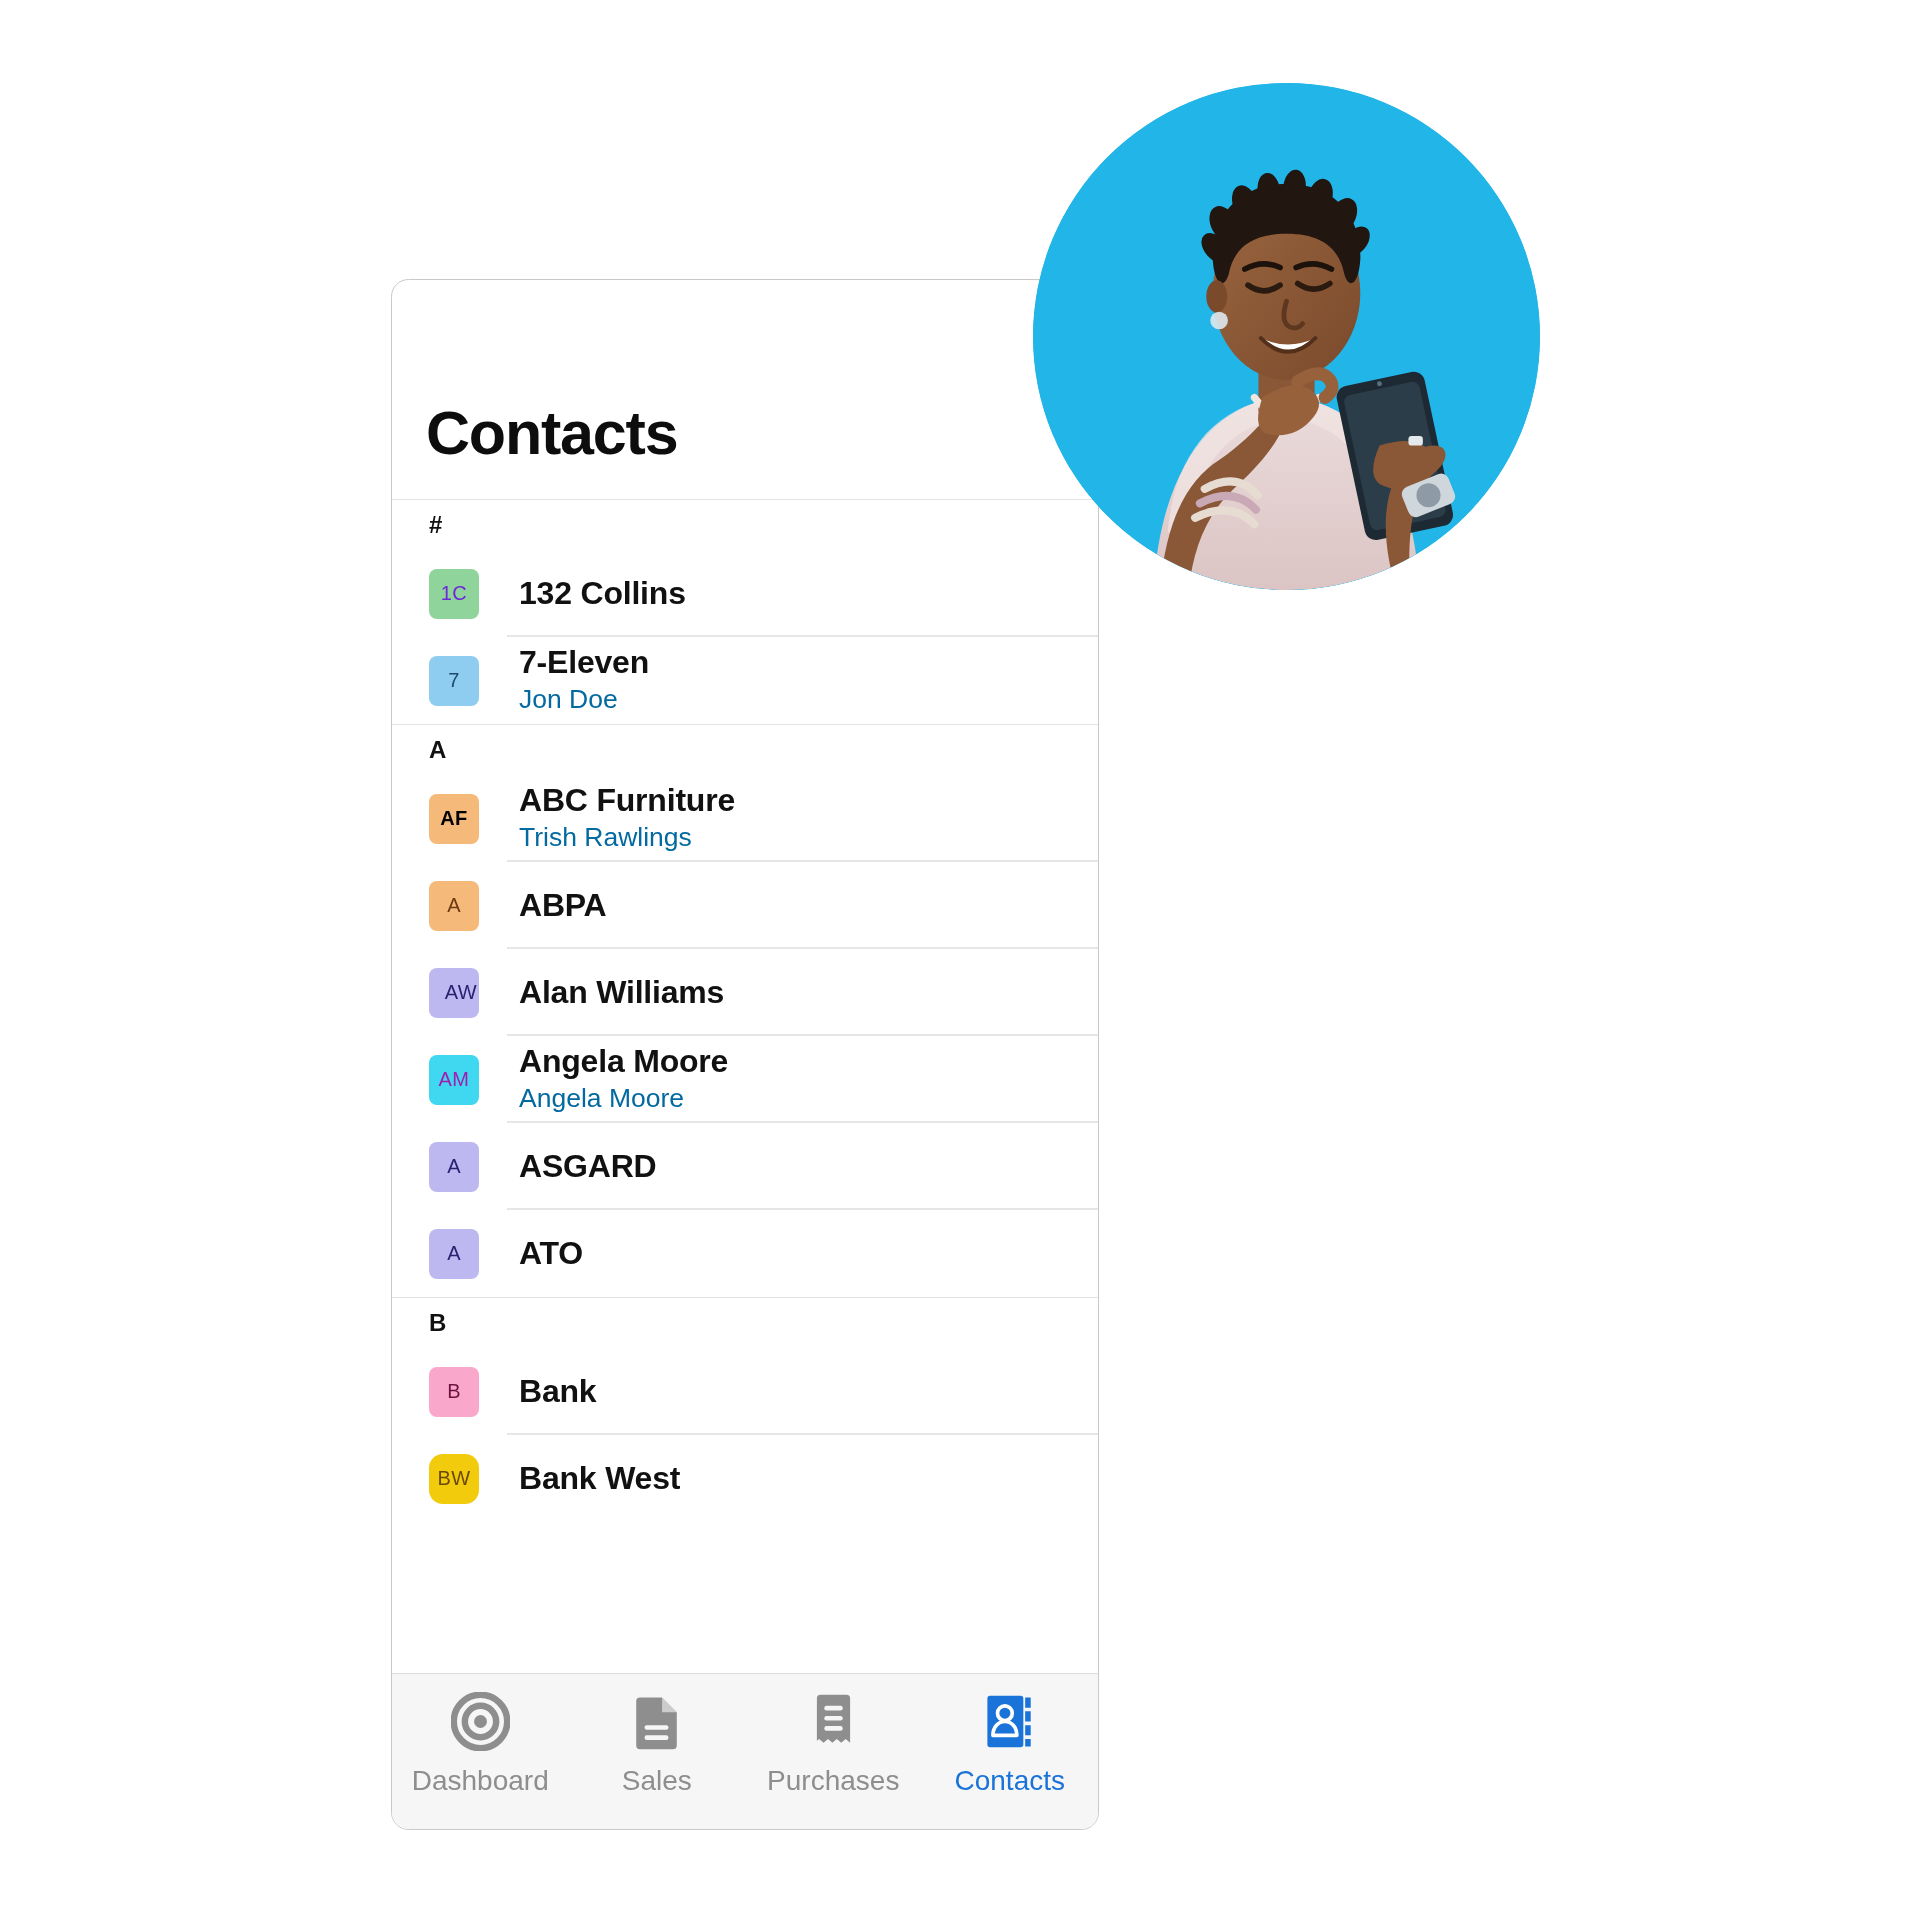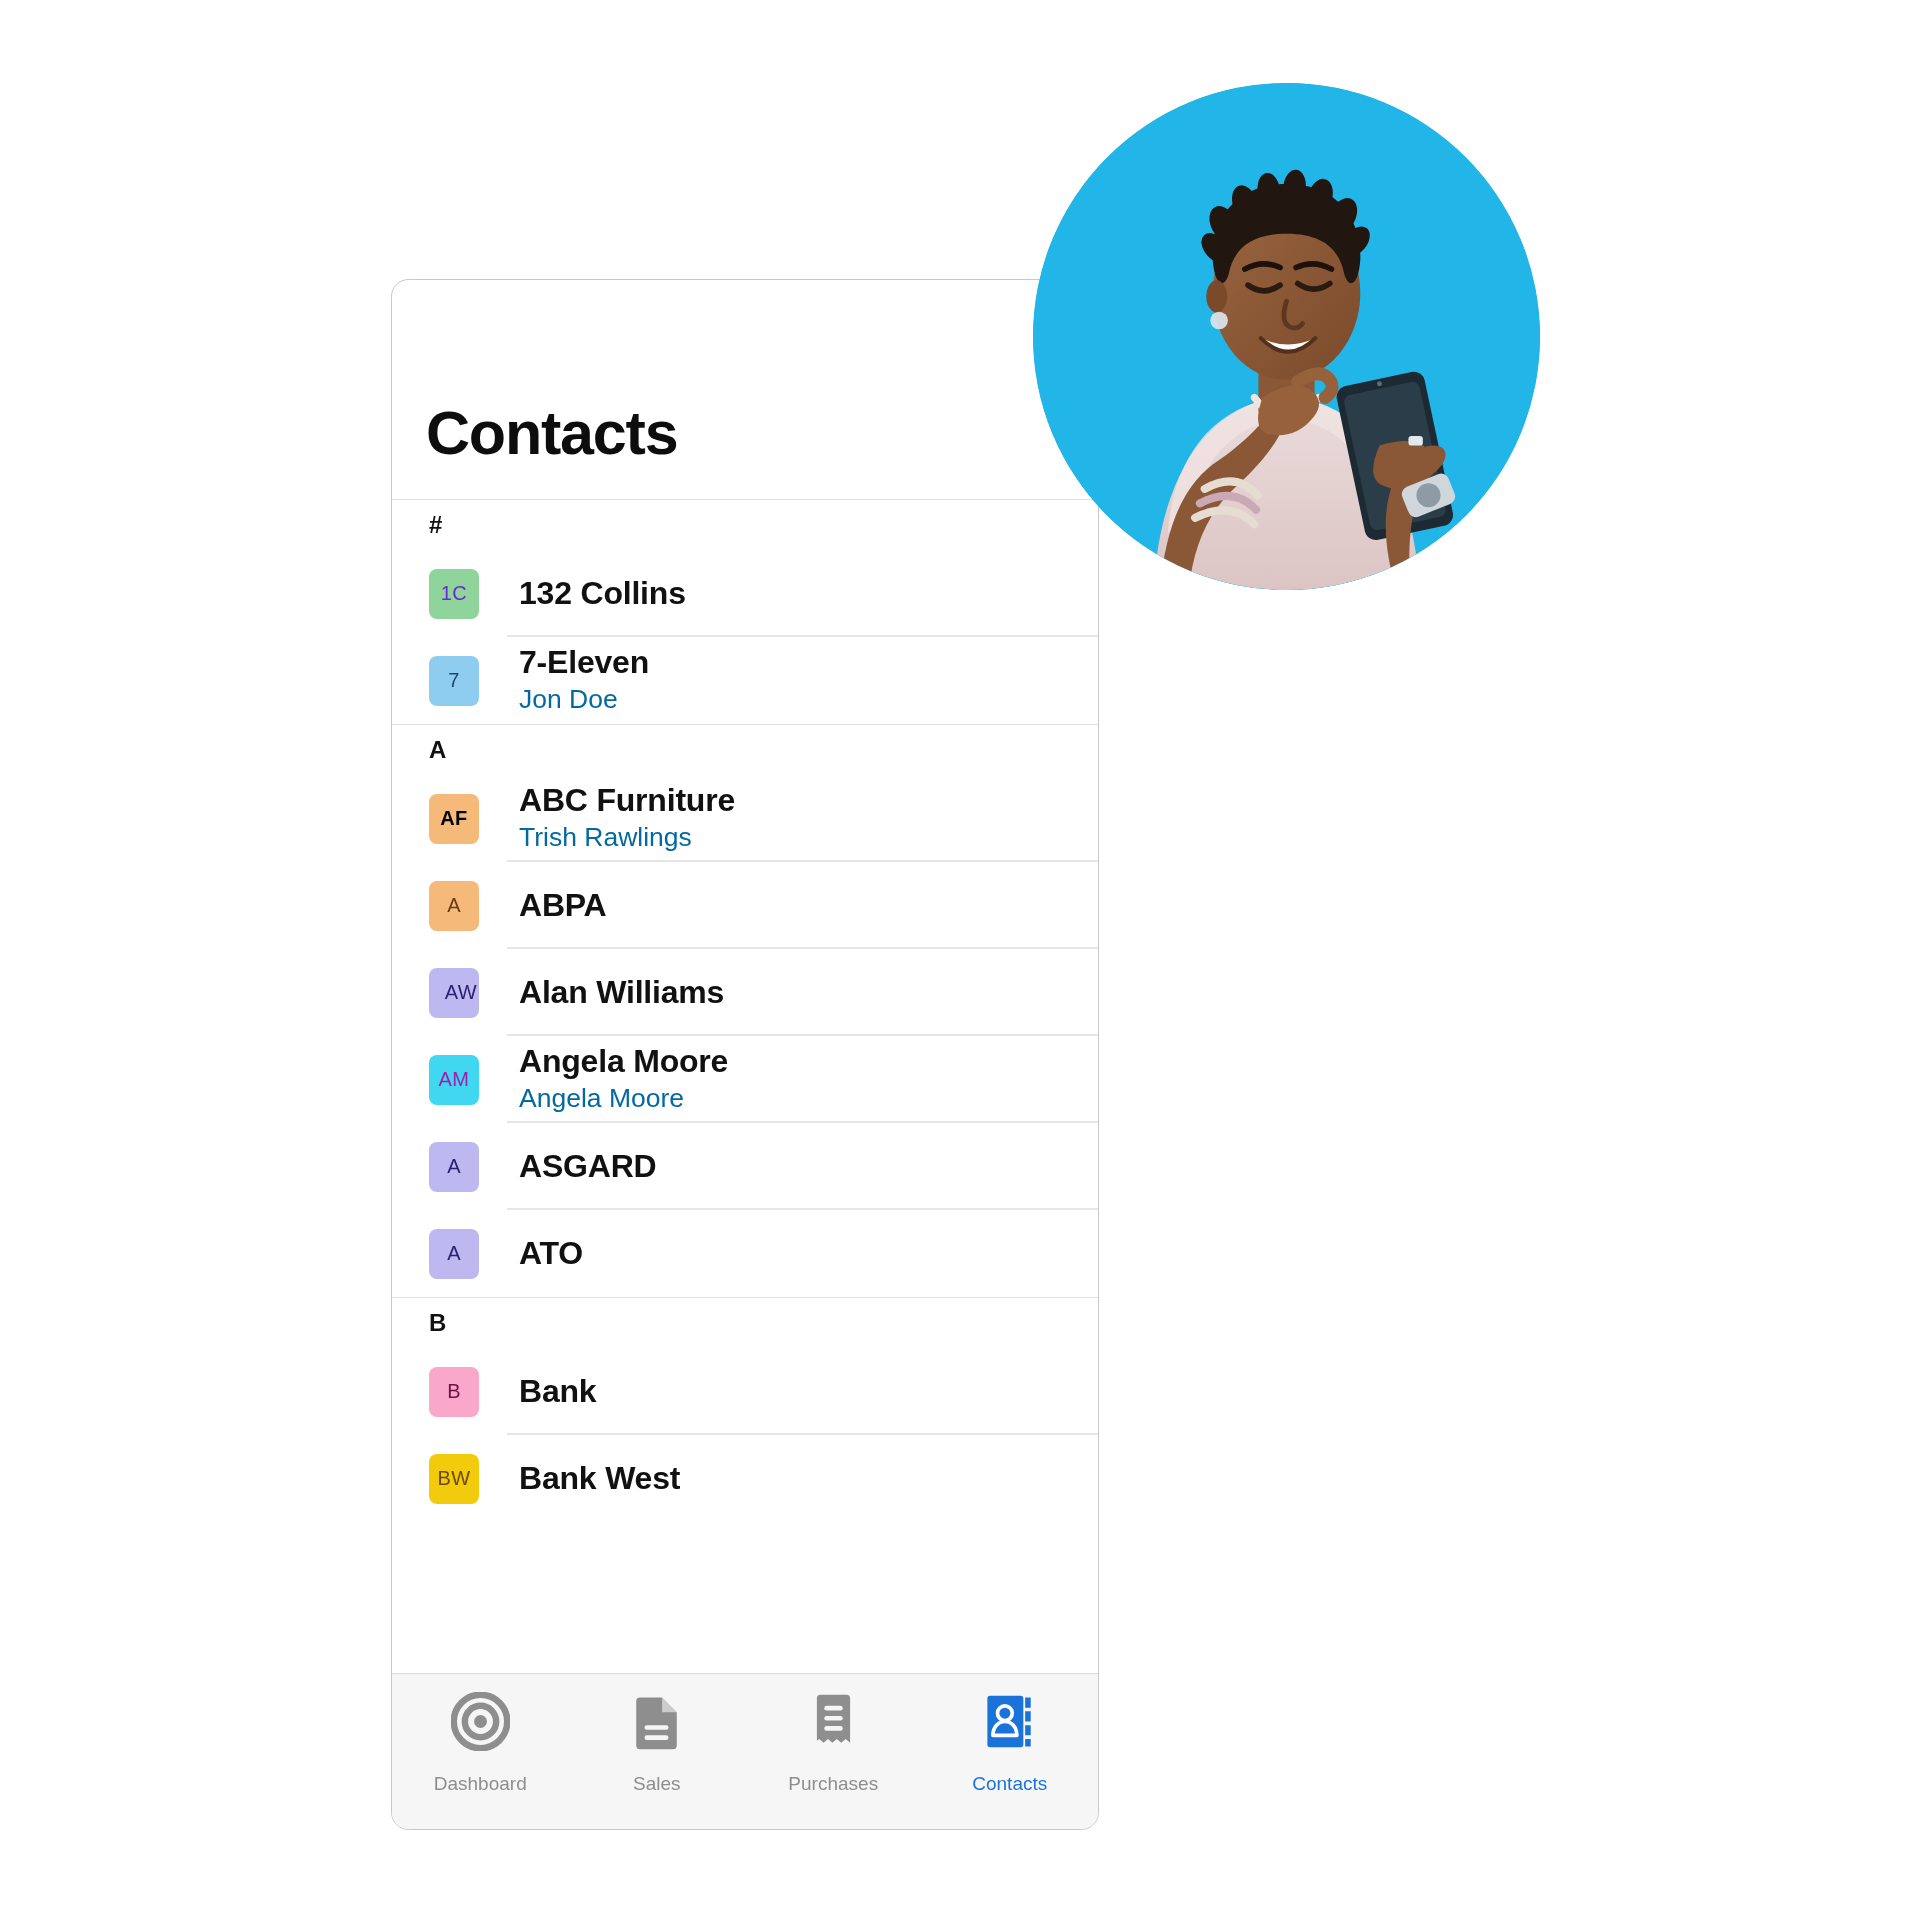--- a/index.html
+++ b/index.html
@@ -126,22 +126,22 @@
     flex-direction:column;
     align-items:center;
     padding-top:17.6px;
     cursor:pointer;
   }
   .tab-icon{
     width:59px;height:59px;
     display:flex;align-items:center;justify-content:center;
   }
   .tab-label{
-    margin-top:22px;
-    font-size:19px;
+    margin-top:14px;
+    font-size:28px;
     color:#8e8e8e;
   }
   .tab-item.active .tab-label{color:#1a73d8;}
 
   
   #hero-photo{
     position:absolute;
     left:1033px; top:83px;
     width:507px;height:507px;
     border-radius:50%;
@@ -221,21 +221,21 @@
       </div>
       <div class="section-header with-rule">B</div>
       <div class="contact-row">
         <div class="avatar" style="background: rgb(249, 168, 204); color: rgb(109, 18, 63);">B</div>
         <div class="row-text">
           <div class="row-title">Bank</div>
         </div>
         <div class="divider"></div>
       </div>
       <div class="contact-row last-in-group">
-        <div class="avatar" style="background: rgb(242, 204, 12); color: rgb(106, 74, 6);">BW</div>
+        <div class="avatar" style="background: rgb(242, 204, 12); color: rgb(106, 74, 6); border-radius: 14px;">BW</div>
         <div class="row-text">
           <div class="row-title">Bank West</div>
         </div>
       </div>
     </div>
 
   <div id="tab-bar">
       <div class="tab-item">
         <div class="tab-icon">
           <svg viewBox="0 0 64 64">

